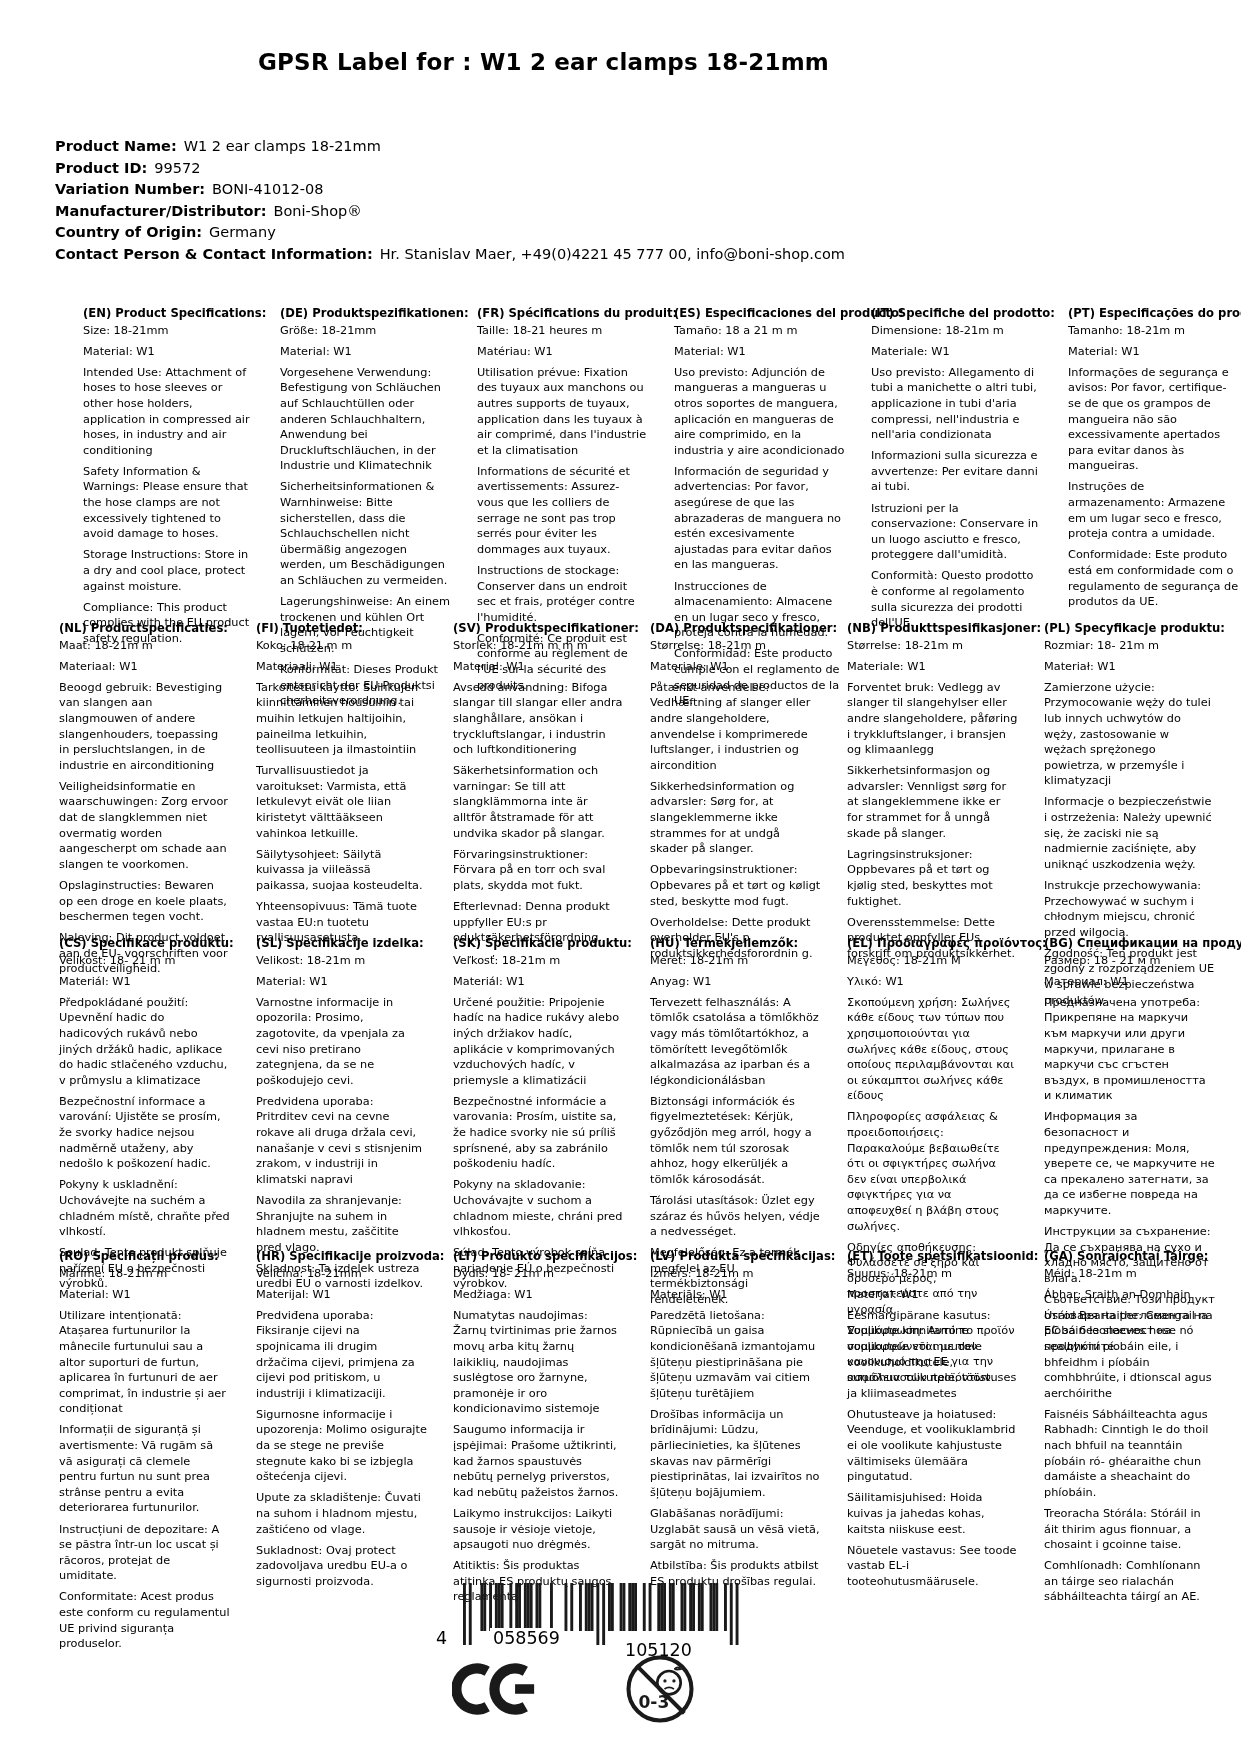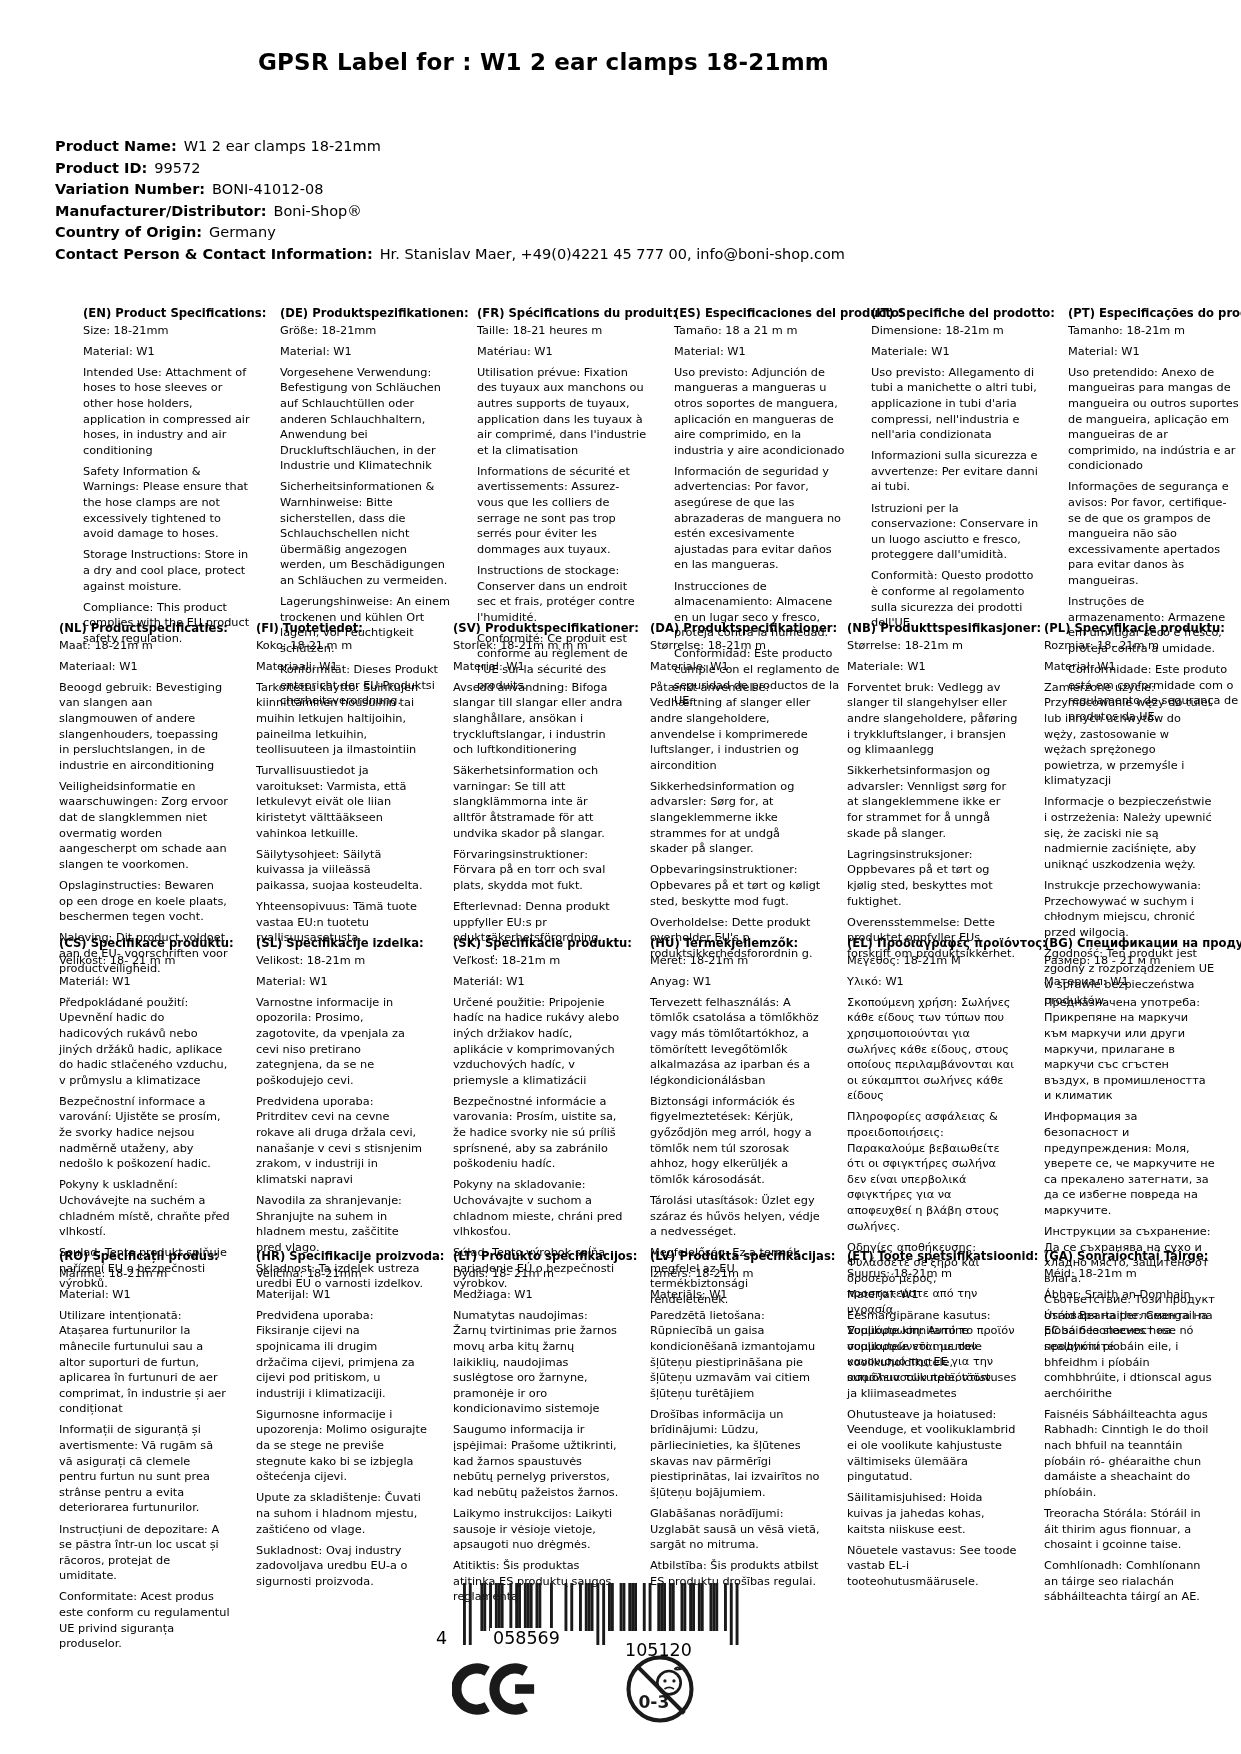--- a/index.html
+++ b/index.html
@@ -112,21 +112,20 @@
       <p>Uso previsto: Allegamento di tubi a manichette o altri tubi, applicazione in tubi d'aria compressi, nell'industria e nell'aria condizionata</p>
       <p>Informazioni sulla sicurezza e avvertenze: Per evitare danni ai tubi.</p>
       <p>Istruzioni per la conservazione: Conservare in un luogo asciutto e fresco, proteggere dall'umidità.</p>
       <p>Conformità: Questo prodotto è conforme al regolamento sulla sicurezza dei prodotti dell'UE.</p>
     </div>
 
   <div class="lang-block">
     <h3 class="lang-heading">(PT) Especificações do produto:</h3>
   <p>Tamanho: 18-21m m</p>
       <p>Material: W1</p>
-      <p>Uso pretendido: Anexo de mangueiras para mangas de mangueira ou outros suportes de mangueira, aplicação em mangueiras de ar comprimido, na indústria e ar condicionado</p>
       <p>Informações de segurança e avisos: Por favor, certifique-se de que os grampos de mangueira não são excessivamente apertados para evitar danos às mangueiras.</p>
       <p>Instruções de armazenamento: Armazene em um lugar seco e fresco, proteja contra a umidade.</p>
       <p>Conformidade: Este produto está em conformidade com o regulamento de segurança de produtos da UE.</p>
     </div>
 </div>
 <div class="lang-row r1">
   <div class="lang-block">
     <h3 class="lang-heading">(NL) Productspecificaties:</h3>
   <p>Maat: 18-21m m</p>
       <p>Materiaal: W1</p>
@@ -258,21 +257,21 @@
       <p>Conformitate: Acest produs este conform cu regulamentul UE privind siguranța produselor.</p>
     </div>
 
   <div class="lang-block">
     <h3 class="lang-heading">(HR) Specifikacije proizvoda:</h3>
   <p>Veličina: 18-21mm</p>
       <p>Materijal: W1</p>
       <p>Predviđena uporaba: Fiksiranje cijevi na spojnicama ili drugim držačima cijevi, primjena za cijevi pod pritiskom, u industriji i klimatizaciji.</p>
       <p>Sigurnosne informacije i upozorenja: Molimo osigurajte da se stege ne previše stegnute kako bi se izbjegla oštećenja cijevi.</p>
       <p>Upute za skladištenje: Čuvati na suhom i hladnom mjestu, zaštićeno od vlage.</p>
-      <p>Sukladnost: Ovaj industry zadovoljava uredbu EU-a o sigurnosti proizvoda.</p>
+      <p>Sukladnost: Ovaj protect zadovoljava uredbu EU-a o sigurnosti proizvoda.</p>
     </div>
 
   <div class="lang-block">
     <h3 class="lang-heading">(LT) Produkto specifikacijos:</h3>
   <p>Dydis: 18- 21m m</p>
       <p>Medžiaga: W1</p>
       <p>Numatytas naudojimas: Žarnų tvirtinimas prie žarnos movų arba kitų žarnų laikiklių, naudojimas suslėgtose oro žarnyne, pramonėje ir oro kondicionavimo sistemoje</p>
       <p>Saugumo informacija ir įspėjimai: Prašome užtikrinti, kad žarnos spaustuvės nebūtų pernelyg priverstos, kad nebūtų pažeistos žarnos.</p>
       <p>Laikymo instrukcijos: Laikyti sausoje ir vėsioje vietoje, apsaugoti nuo drėgmės.</p>
       <p>Atitiktis: Šis produktas atitinka ES produktų saugos reglamentą.</p>

